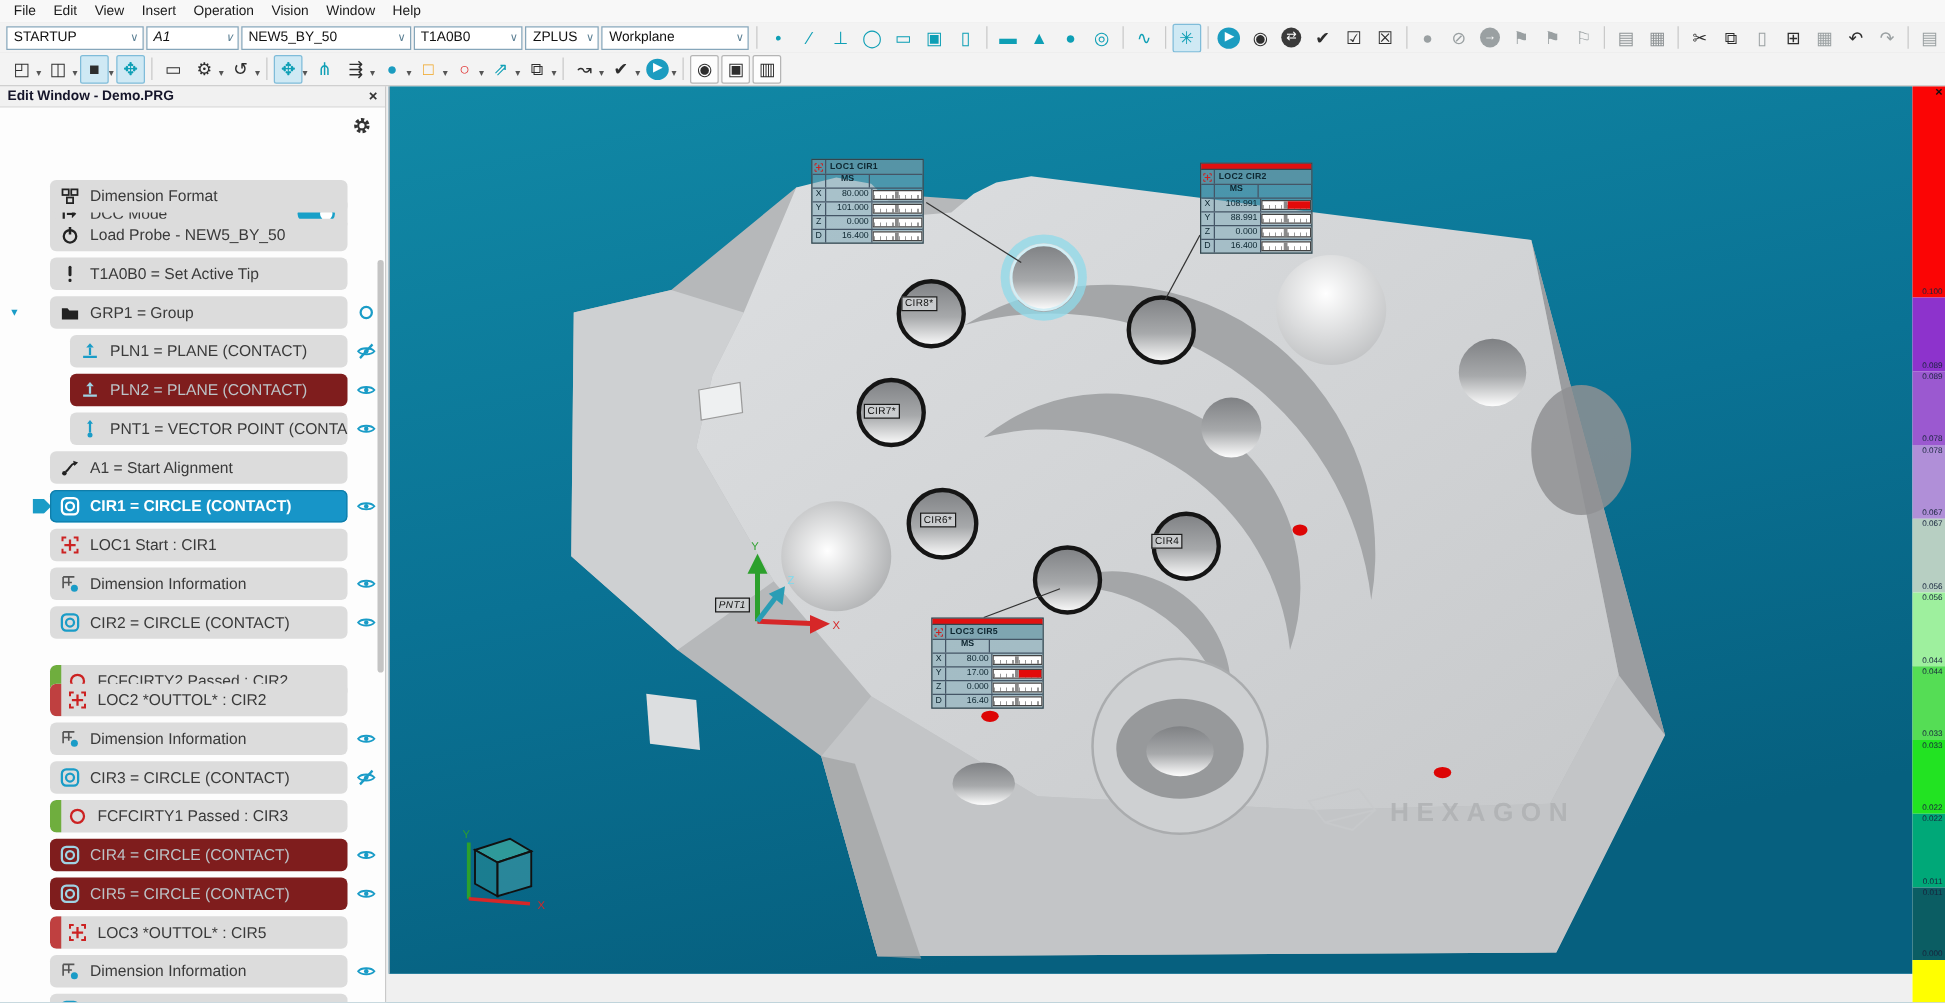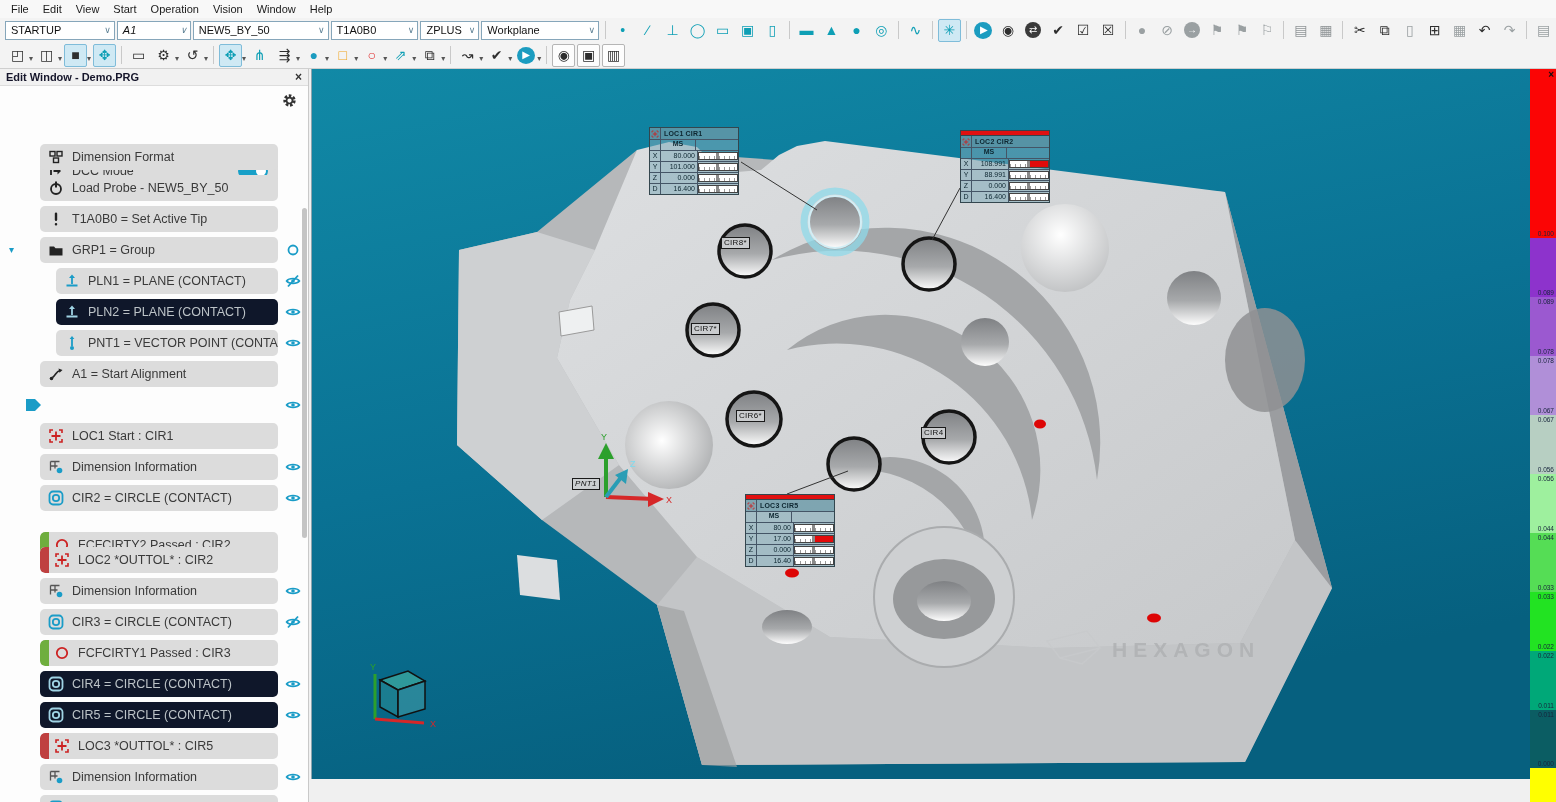--- a/index.html
+++ b/index.html
@@ -22,21 +22,21 @@
   .tb-caret{font-size:8px;color:#555;margin:6px 1px 0 -1px;}
   
   #sidebar{position:absolute;left:0;top:68px;width:308px;bottom:0;background:#fdfdfd;border-right:1px solid #c9c9c9;overflow:hidden;z-index:20;}
   #sb-header{height:17px;background:#f1f1f1;border-bottom:1px solid #ddd;display:flex;align-items:center;justify-content:space-between;padding:0 6px;}
   #sb-title{font-size:11px;font-weight:bold;color:#15152a;}
   #sb-close{font-size:12px;font-weight:bold;color:#333;cursor:default;}
   #sb-gear{position:absolute;right:10px;top:24px;}
   .tree-row{position:absolute;left:0;height:26px;right:0;}
   .tree-item{position:absolute;left:40px;right:30px;height:26px;background:#dcdcdc;border-radius:5px;display:flex;align-items:center;padding-left:8px;overflow:hidden;white-space:nowrap;}
   .tree-item.indent{left:56px;}
-  .tree-item.muted{background:#0f172a;}
+  .tree-item.muted{background:#7f1d1d;}
   .tree-item.muted .ti-label{color:#bcc3c7;}
   .tree-item.selected{background:#1795c8;box-shadow:0 0 0 1px #0f7da9 inset;}
   .tree-item.selected .ti-label{color:#fff;font-weight:bold;}
   .ti-icon{width:16px;height:16px;margin-right:8px;flex:0 0 16px;display:flex;align-items:center;justify-content:center;}
   .ti-label{font-size:12.5px;color:#3a3a3a;}
   .ti-bar{position:absolute;left:0;top:0;bottom:0;width:9px;border-radius:5px 0 0 5px;}
   .ti-bar.green{background:#6fae3e;}
   .ti-bar.red{background:#bf4040;}
   .ti-bar ~ .ti-icon{margin-left:6px;}
   .tree-eye{position:absolute;right:7px;top:5px;width:16px;height:16px;}
@@ -79,21 +79,21 @@
 </style>
 </head>
 <body>
 
 <div id="app">
 
   <div id="menubar">
       <div class="menu-item">File</div>
       <div class="menu-item">Edit</div>
       <div class="menu-item">View</div>
-      <div class="menu-item">Start</div>
+      <div class="menu-item">Insert</div>
       <div class="menu-item">Operation</div>
       <div class="menu-item">Vision</div>
       <div class="menu-item">Window</div>
       <div class="menu-item">Help</div>
     </div>
 
   <div id="toolbar1">
       <div class="dd" style="width: 100px;">
         <span>STARTUP</span>
         <span class="caret">∨</span>
@@ -343,20 +343,29 @@
                 <circle cx="3.5" cy="12.5" r="1.8" fill="#222"></circle>
                 <path d="M4.5 11.5C8 9 8 5.5 12 4.5" stroke="#222" stroke-width="1.6" fill="none"></path>
                 <path d="M10.5 2.5L14.5 4l-3 2.8z" fill="#222"></path>
               </svg>
             </span>
             <span class="ti-label">A1 = Start Alignment</span>
           </div>
         </div>
         <div class="tree-row" style="top: 324px;">
           <span class="tree-pointer"></span>
+          <div class="tree-item selected">
+            <span class="ti-icon">
+              <svg width="16" height="16" viewBox="0 0 16 16">
+                <rect x="1.5" y="1.5" width="13" height="13" rx="3.5" fill="none" stroke="#fff" stroke-width="1.8"></rect>
+                <circle cx="8" cy="8" r="3.2" fill="none" stroke="#fff" stroke-width="1.8"></circle>
+              </svg>
+            </span>
+            <span class="ti-label">CIR1 = CIRCLE (CONTACT)</span>
+          </div>
           <span class="tree-eye"><svg width="16" height="16" viewBox="0 0 16 16">
               <path d="M1.5 8C4 4.8 12 4.8 14.5 8C12 11.2 4 11.2 1.5 8z" fill="none" stroke="#1a9cc7" stroke-width="1.5"></path>
               <circle cx="8" cy="8" r="1.8" fill="#1a9cc7"></circle>
             </svg></span>
         </div>
         <div class="tree-row" style="top: 355px;">
           <div class="tree-item">
             <span class="ti-icon">
               <svg width="16" height="16" viewBox="0 0 16 16">
                 <path d="M2 5V2h3M11 2h3v3M14 11v3h-3M5 14H2v-3" fill="none" stroke="#cc2222" stroke-width="1.6"></path>

